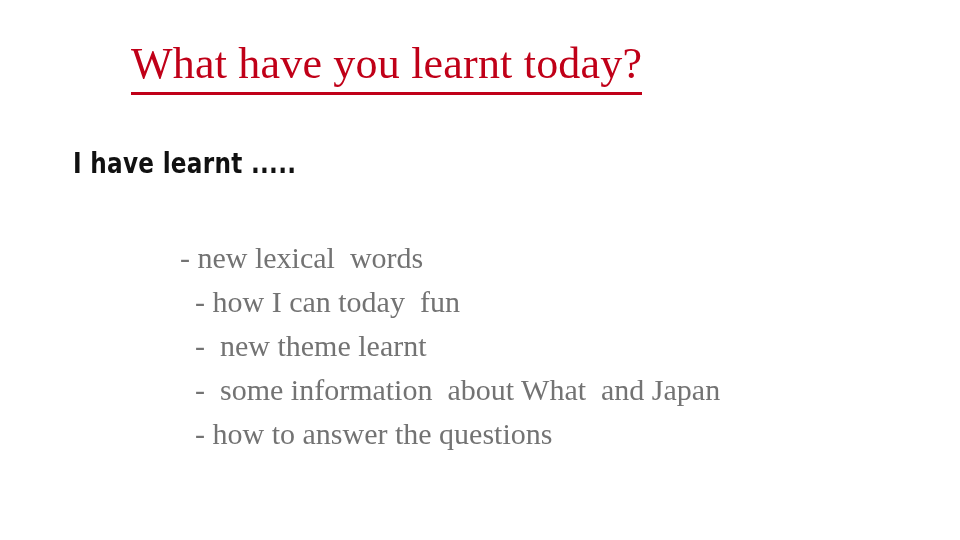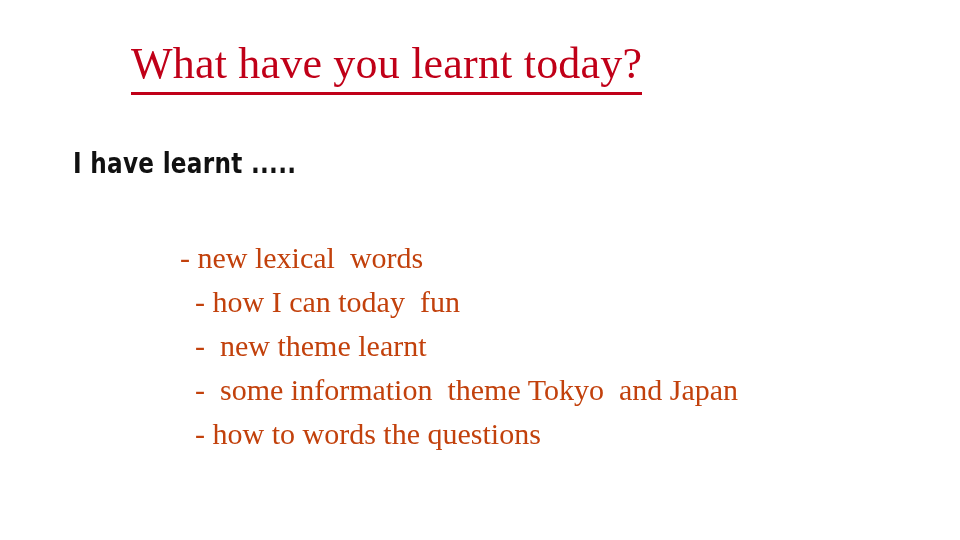--- a/index.html
+++ b/index.html
@@ -59,37 +59,37 @@
     position: absolute;
     left: 0;
     top: 236px;
     width: 960px;
   }
   .bullet-line {
     font-family: "Liberation Serif", "DejaVu Serif", serif;
     font-size: 30px;
     line-height: 44px;
     font-weight: 400;
-    color: #c2410c;
+    color: #737373;
     white-space: pre;
     height: 44px;
   }
   .bullet-line.indent-0 { padding-left: 180px; }
   .bullet-line.indent-1 { padding-left: 195px; }
 </style>
 </head>
 <body>
 
 <div id="slide">
 
   <div id="slide-title">What have you learnt today?</div>
 
   <div id="intro-line">I have learnt .....</div>
 
   <div id="bullet-list">
     <div class="bullet-line indent-0">- new lexical  words</div>
     <div class="bullet-line indent-1">- how I can today  fun</div>
     <div class="bullet-line indent-1">-  new theme learnt</div>
-    <div class="bullet-line indent-1">-  some information  theme Tokyo  and Japan</div>
-    <div class="bullet-line indent-1">- how to words the questions</div>
+    <div class="bullet-line indent-1">-  some information  about What  and Japan</div>
+    <div class="bullet-line indent-1">- how to answer the questions</div>
   </div>
 
 </div>
 
 </body></html>

